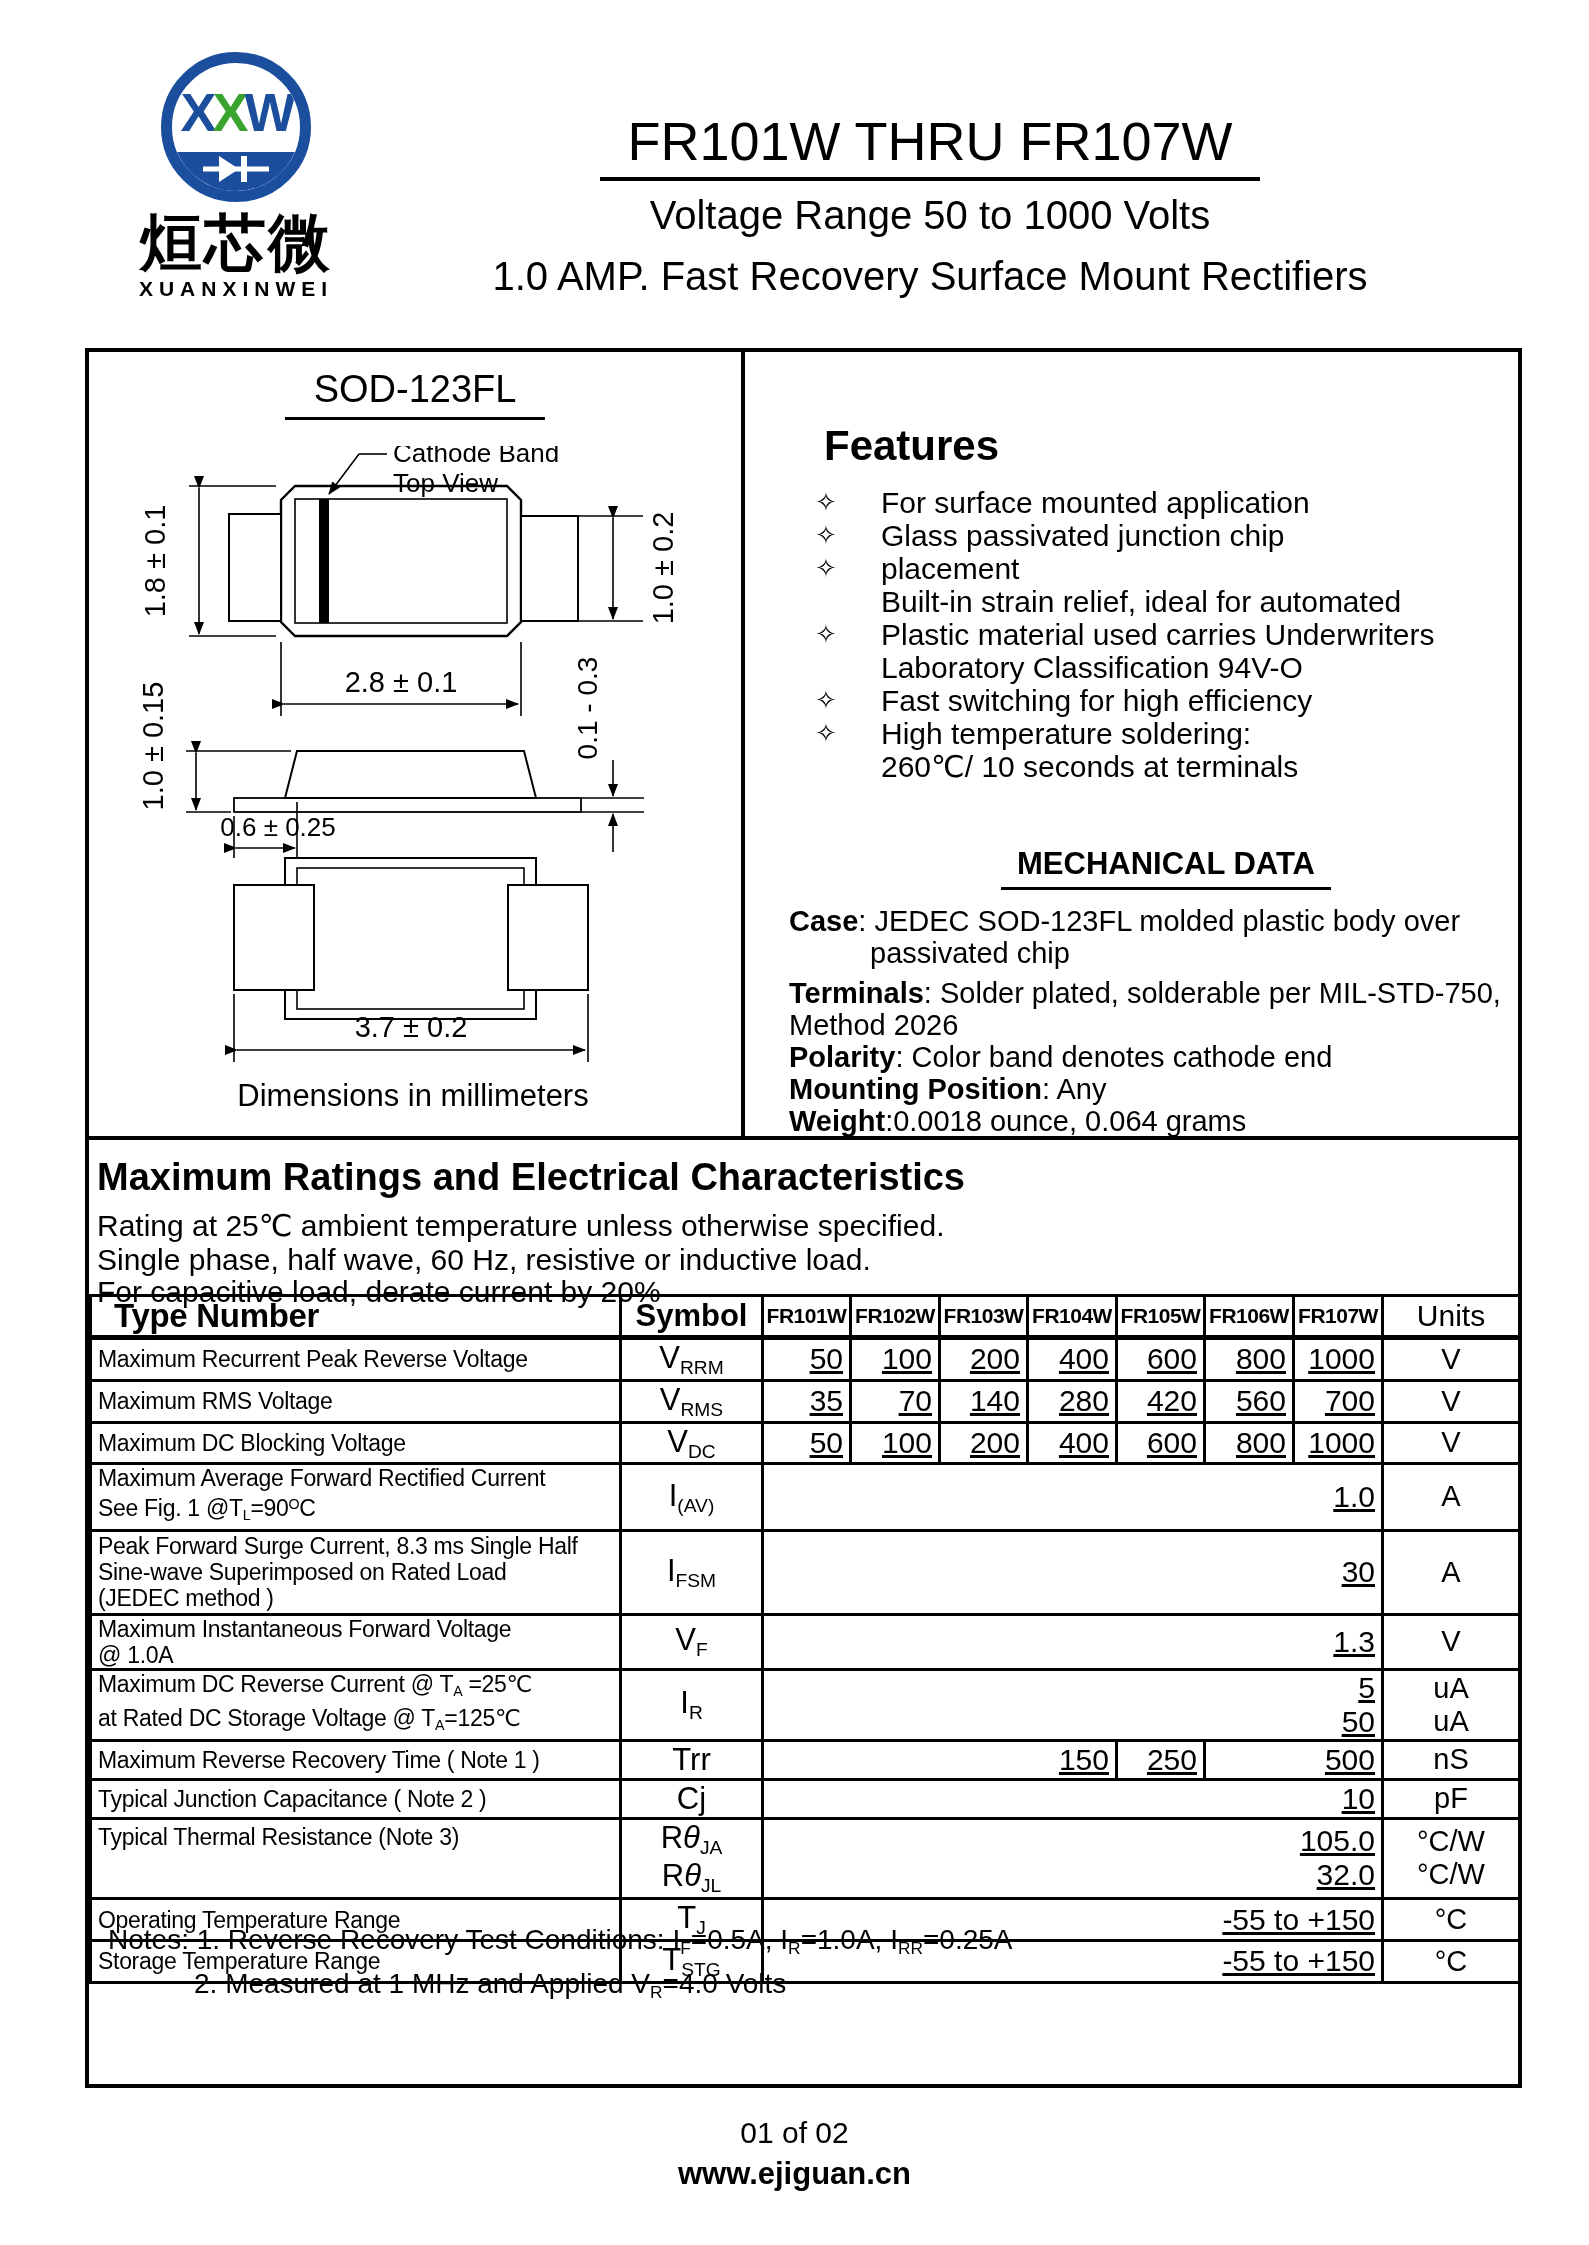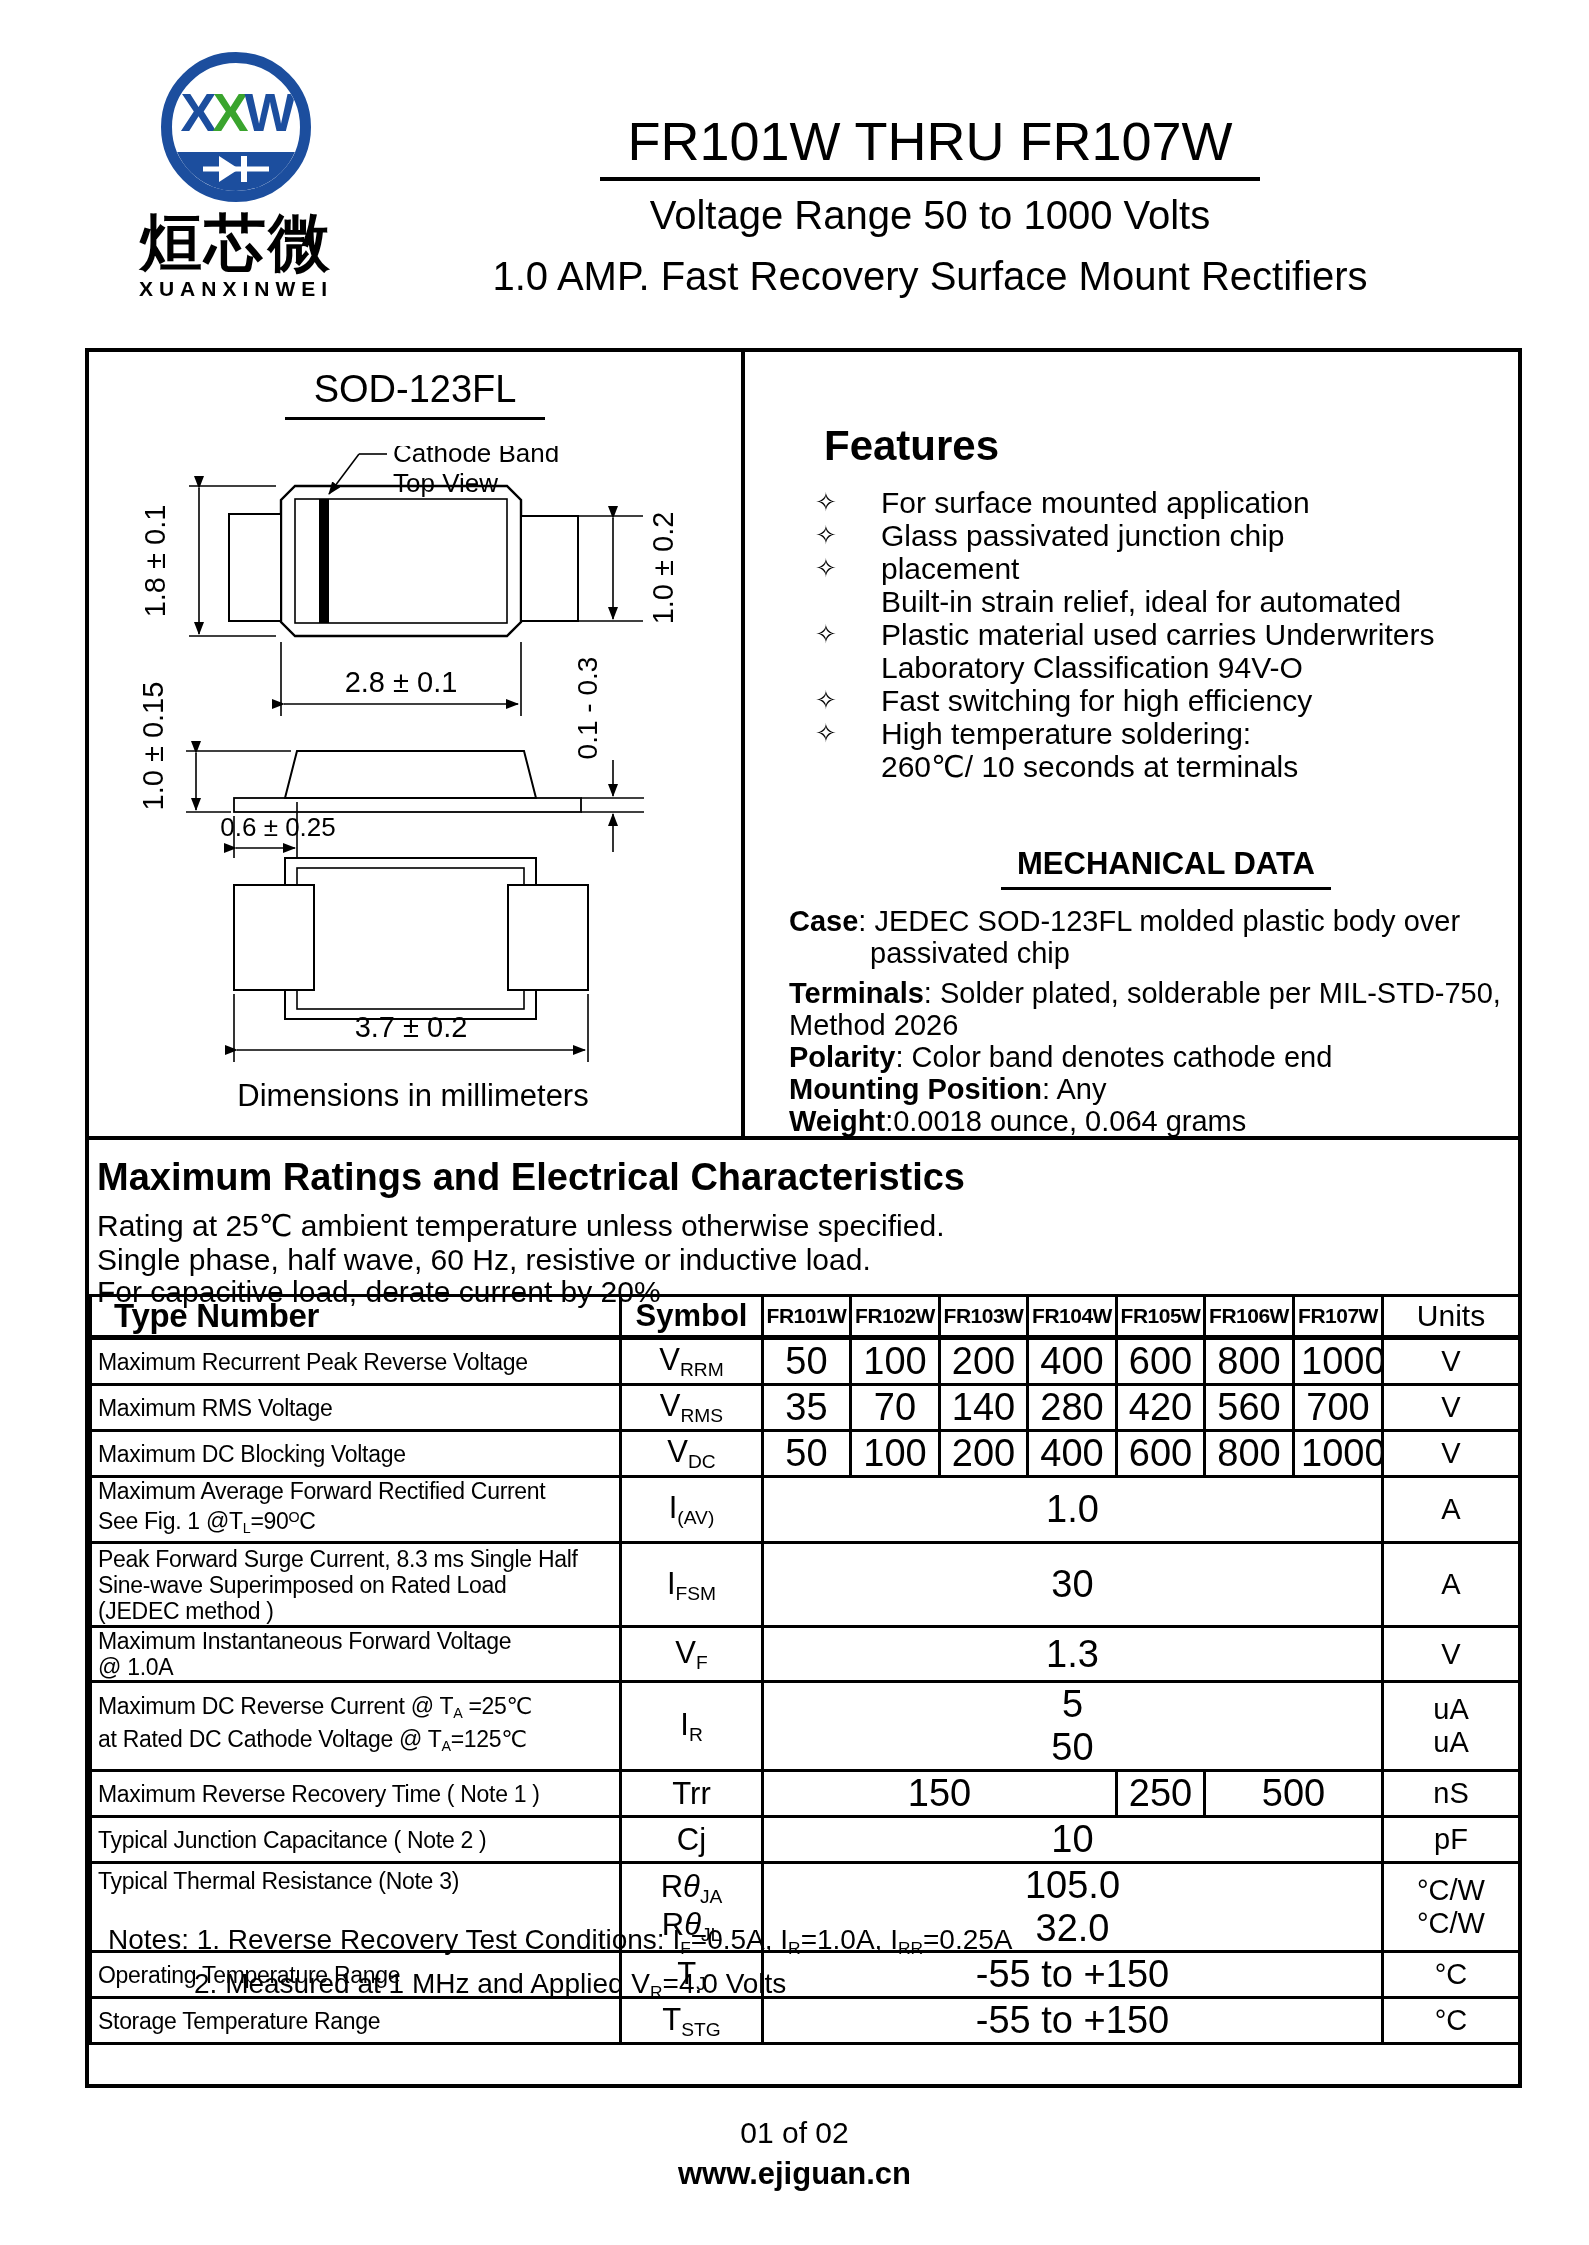--- a/index.html
+++ b/index.html
@@ -49,21 +49,21 @@
            width:1429px;}
   .rt th,.rt td{border:3px solid #000;padding:0 6px;overflow:hidden;}
   .rt th{border-bottom:5px solid #000;}
   .rt .lbl{text-align:left;font-size:23px;letter-spacing:-0.3px;white-space:nowrap;line-height:26px;}
   .rt .h1{font-size:33px;font-weight:bold;padding-left:22px;height:38px;}
   .rt .h2{font-size:31px;font-weight:bold;text-align:center;}
   .rt .hf{font-size:21px;font-weight:bold;text-align:center;padding:0 1px;letter-spacing:-0.5px;}
   .rt .hu{font-size:30px;font-weight:normal;text-align:center;}
   .rt .sym{font-size:31px;text-align:center;}
   .rt .sym sub{font-size:.62em;}
-  .rt .val{font-size:38px;text-align:center;}
+  .rt .val{font-size:30px;text-align:right;text-decoration:underline;}
   .rt .unit{font-size:29px;text-align:center;}
   .rt .top{vertical-align:top;padding-top:4px;}
   sub{font-size:.62em;vertical-align:-0.3em;}
   sup{font-size:.62em;vertical-align:0.5em;}
   .r34{height:34px;}.r35{height:35px;}.r55{height:55px;}.r84{height:84px;}
   .r53{height:53px;}.r63{height:63px;}.r32{height:32px;}.r33{height:33px;}
   .r73{height:73px;}.r41{height:41px;}.r38{height:38px;}
   .notes{position:absolute;left:19px;top:1572px;font-size:28px;line-height:32px;}
   .note2{margin-left:86px;margin-top:4px;}
   
@@ -317,21 +317,21 @@
           <div><span>Maximum Instantaneous Forward Voltage</span></div>
           <div><span>@ 1.0A</span></div>
         </td>
         <td class="sym"><span>V</span><sub>F</sub></td>
         <td class="val" colspan="7">1.3</td>
         <td class="unit">V</td>
       </tr>
       <tr class="r63">
         <td class="lbl">
           <div><span>Maximum DC Reverse Current @ T</span><sub>A</sub><span> =25℃</span></div>
-          <div><span>at Rated DC Cathode Voltage @ T</span><sub>A</sub><span>=125℃</span></div>
+          <div><span>at Rated DC Storage Voltage @ T</span><sub>A</sub><span>=125℃</span></div>
         </td>
         <td class="sym"><span>I</span><sub>R</sub></td>
         <td class="val" colspan="7">
           <div>5</div>
           <div>50</div>
         </td>
         <td class="unit">
           <div>uA</div>
           <div>uA</div>
         </td>

